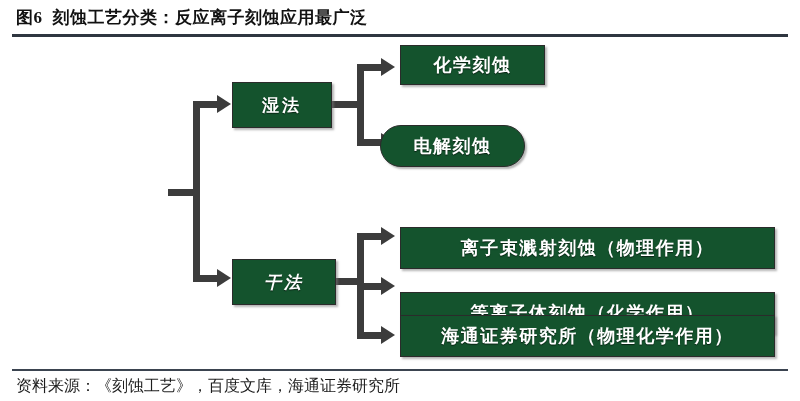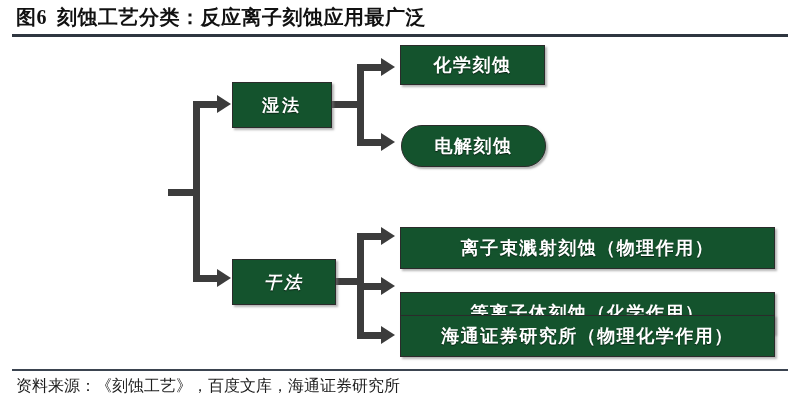--- a/index.html
+++ b/index.html
@@ -28,21 +28,21 @@
     left: 0;
     top: 0;
     width: 800px;
     height: 34px;
     display: flex;
     align-items: center;
     padding-left: 16px;
     box-sizing: border-box;
   }
   .title-text {
-    font-size: 20px;
+    font-size: 17px;
     font-weight: bold;
     letter-spacing: 0.5px;
     white-space: nowrap;
     color: #111111;
   }
   .title-index {
     font-weight: bold;
     margin-right: 10px;
   }
   .rule-top {
@@ -112,21 +112,21 @@
   }
   .node-label.small {
     font-size: 18px;
     letter-spacing: 1.5px;
   }
 
   .n-root  { left: 18px;  top: 133px; width: 150px; height: 46px; }
   .n-wet   { left: 232px; top: 45px;  width: 100px; height: 46px; }
   .n-dry   { left: 232px; top: 222px; width: 104px; height: 46px; font-style: italic; }
   .n-chem  { left: 400px; top: 8px;   width: 145px; height: 40px; }
-  .n-elec  { left: 401px; top: 88px;  width: 145px; height: 42px; border-radius: 21px; }
+  .n-elec  { left: 380px; top: 88px;  width: 145px; height: 42px; border-radius: 21px; }
   .n-ibs   { left: 400px; top: 178px; width: 375px; height: 42px; margin-top: 12px; }
   .n-plas  { left: 400px; top: 228px; width: 375px; height: 42px; margin-top: 27px; }
   .n-rie   { left: 400px; top: 278px; width: 375px; height: 42px; }
 
   
   .link {
     position: absolute;
     background: #3c3c3c;
     z-index: 1;
   }

